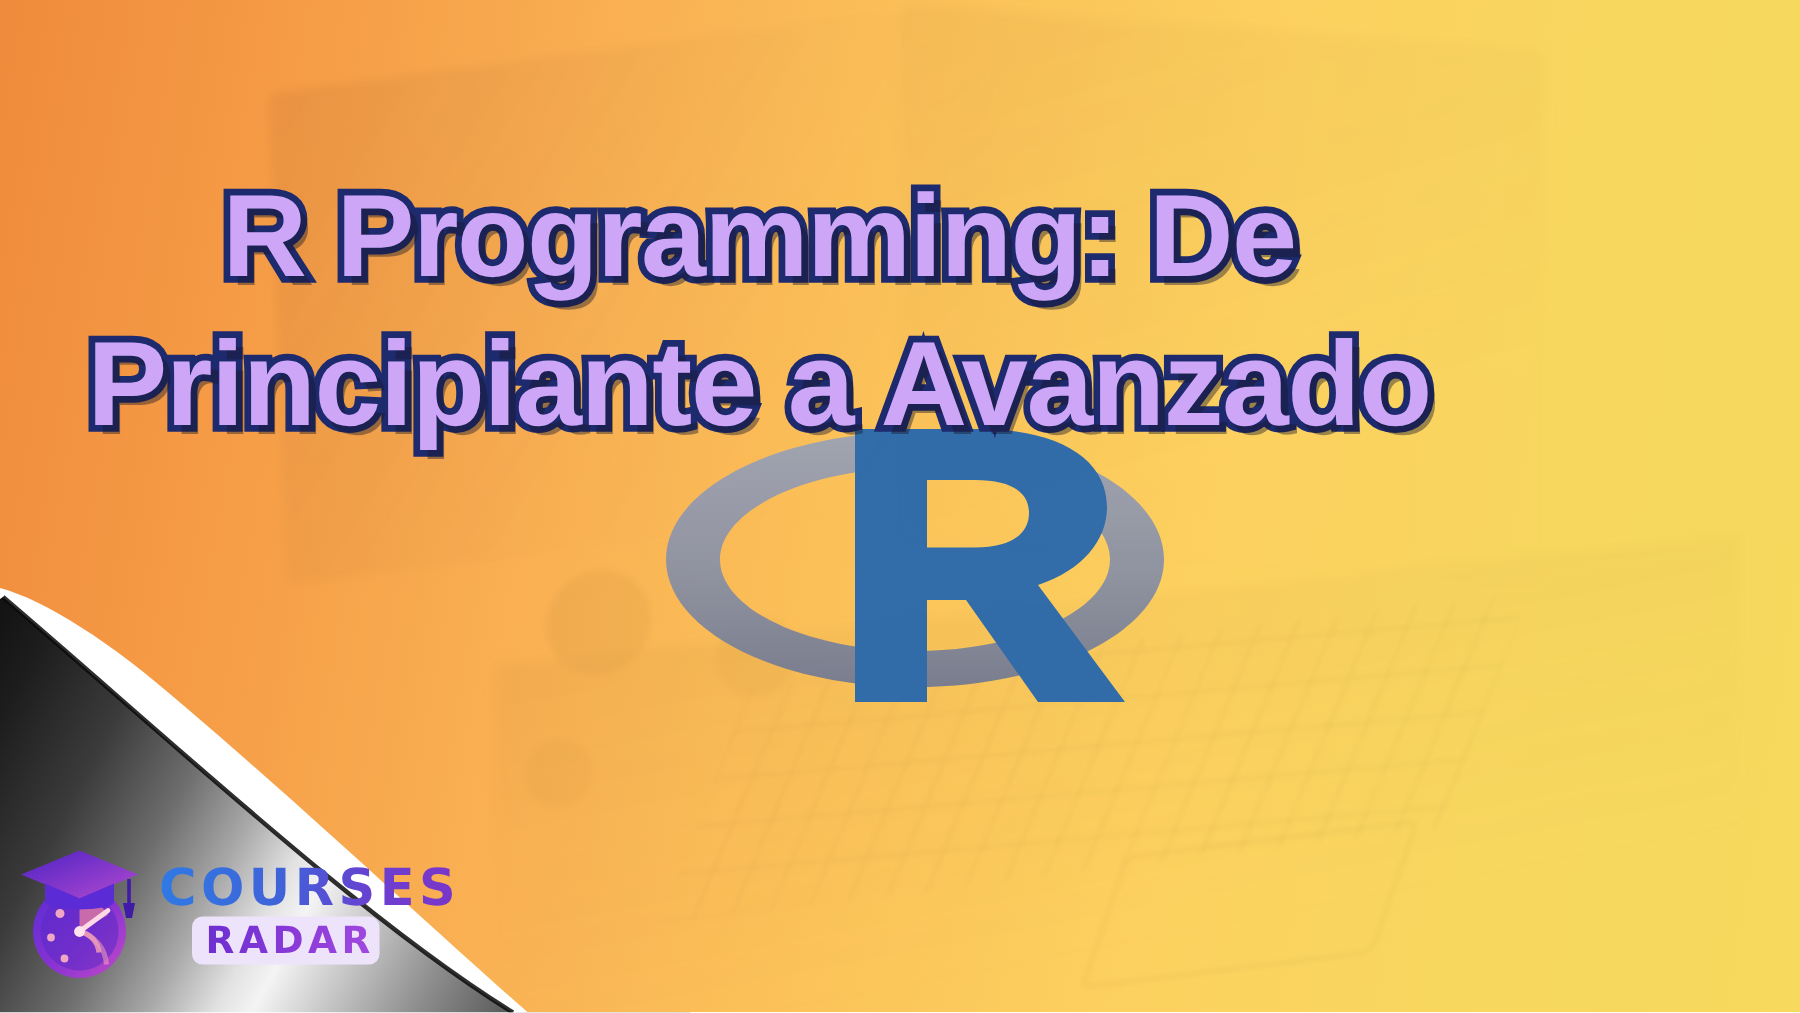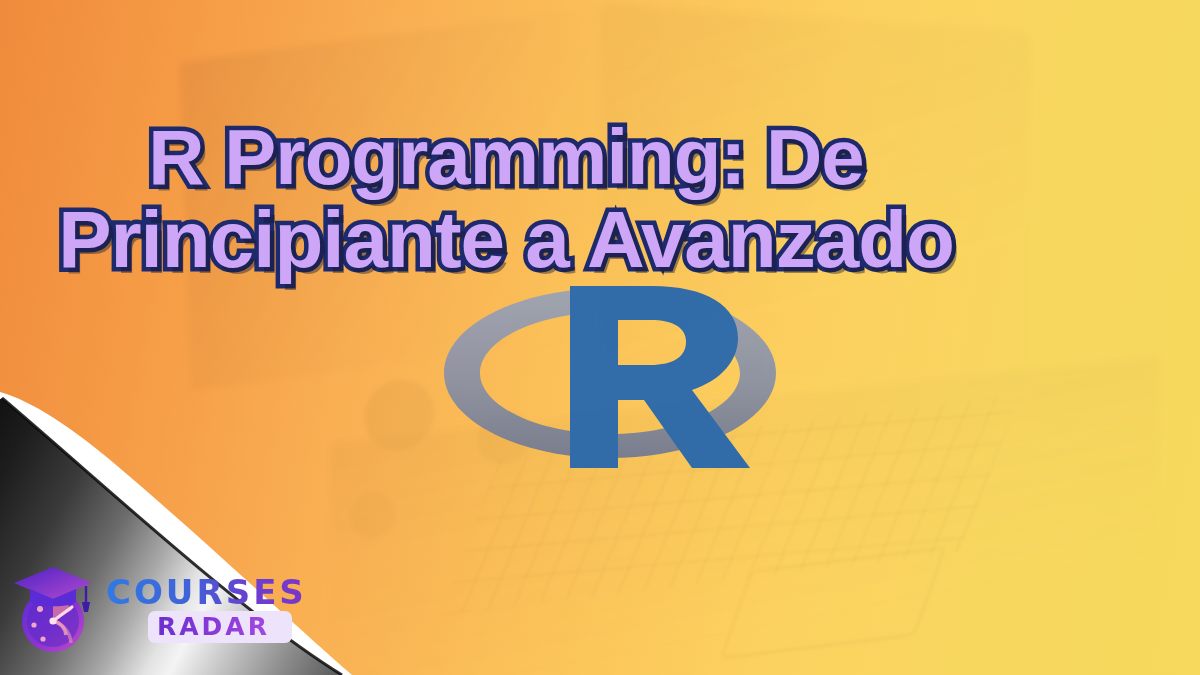--- a/index.html
+++ b/index.html
@@ -134,21 +134,21 @@
     font-size: 78px;
     line-height: 1.0;
     letter-spacing: -1px;
     color: #cda6f7;
     -webkit-text-stroke: 9px #1e2a6e;
     paint-order: stroke fill;
     text-shadow: 5px 6px 0 rgba(25,25,40,.42);
     white-space: nowrap;
   }
   .headline .ln { display: block; }
-  .headline .ln2 { margin-top: 4px; font-size: 80px; }
+  .headline .ln2 { margin-top: 20px; font-size: 80px; }
 
   
   .curl {
     position: absolute;
     left: -10px;
     top: 380px;
     width: 470px;
     height: 305px;
     background:
       linear-gradient(118deg,
@@ -194,24 +194,24 @@
     font-size: 34px;
     letter-spacing: 3px;
     line-height: 1;
     background: linear-gradient(92deg, #2f7ae5 0%, #3f63d8 40%, #6b3fd0 72%, #7b35c9 100%);
     -webkit-background-clip: text;
     background-clip: text;
     color: transparent;
   }
   .brand-radar-pill {
     align-self: flex-start;
-    margin-left: 42px;
+    margin-left: 22px;
     background: #ede3fb;
     border-radius: 7px;
-    padding: 3px 22px 4px 9px;
+    padding: 3px 3px 4px 9px;
   }
   .brand-radar {
     font-family: "DejaVu Sans", sans-serif;
     font-weight: 700;
     font-size: 25px;
     letter-spacing: 3px;
     line-height: 1;
     background: linear-gradient(92deg, #6c2fd0 0%, #8b3ad8 55%, #a24ae0 100%);
     -webkit-background-clip: text;
     background-clip: text;

